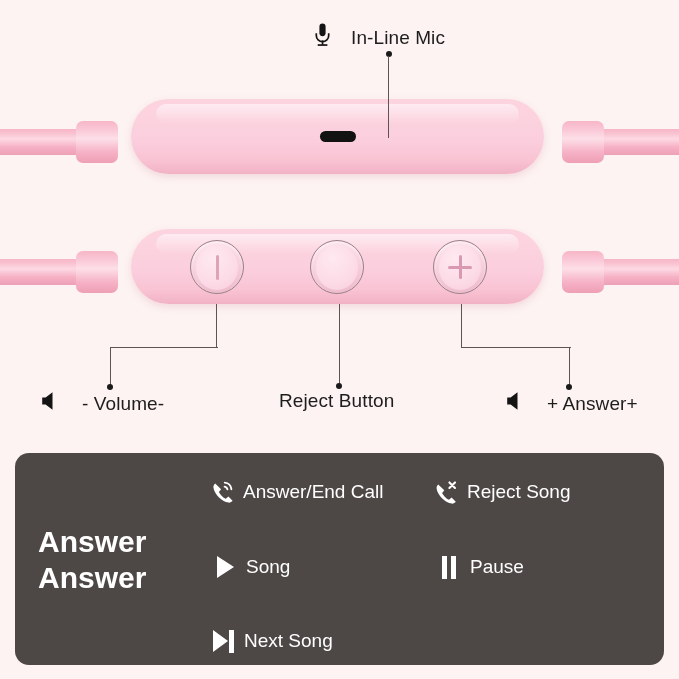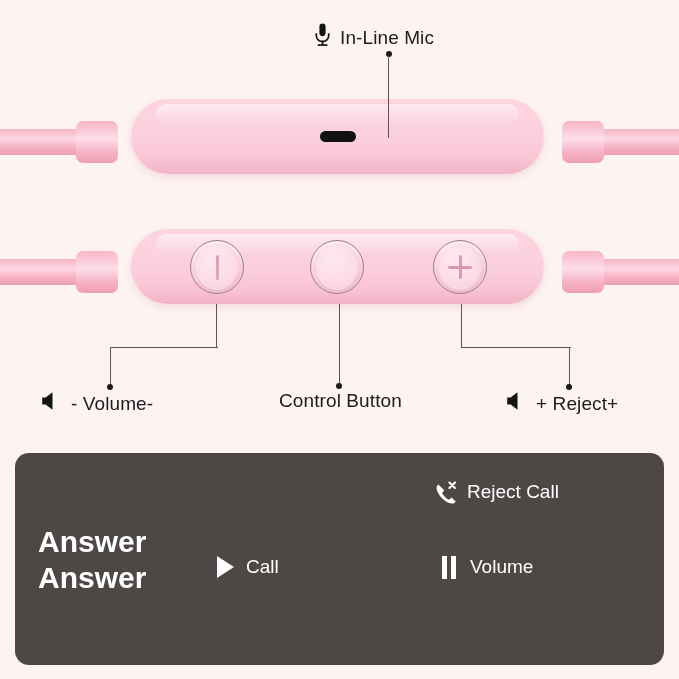--- a/index.html
+++ b/index.html
@@ -69,21 +69,21 @@
   .glyph-plus i{position:absolute;background:#d99ab1;border-radius:2px;display:block;}
   .glyph-plus i.h{left:0;top:10.5px;width:24px;height:3px;}
   .glyph-plus i.v{top:0;left:10.5px;height:24px;width:3px;}
 
   
   .lline{position:absolute;background:#5d5552;}
   .ldot{position:absolute;width:6px;height:6px;border-radius:50%;background:#1a1a1a;}
 
   
   .label{
-    position:absolute;display:flex;align-items:center;gap:9px;
+    position:absolute;display:flex;align-items:center;gap:20px;
     color:#1d1d1d;font-size:19px;white-space:nowrap;
     font-family:"Liberation Sans", sans-serif;
   }
   .label .txt{letter-spacing:.1px;}
 
   
   .panel{
     position:absolute;left:15px;top:453px;width:649px;height:212px;
     background:#4d4745;border-radius:14px;
   }
@@ -181,62 +181,81 @@
   <div class="label" style="left:40px;top:390px;">
     <span class="ficon">
       <svg width="22" height="22" viewBox="0 0 22 22" aria-hidden="true">
         <path d="M12.5 2.2 L5.6 7.6 H2.2 v6.8 h3.4 l6.9 5.4 z" fill="#141414"></path>
       </svg>
     </span>
     <span class="txt">- Volume-</span>
   </div>
 
   <div class="label" style="left:279px;top:390px;">
-    <span class="txt">Control Button</span>
+    <span class="txt">Reject Button</span>
   </div>
 
   <div class="label" style="left:505px;top:390px;">
     <span class="ficon">
       <svg width="22" height="22" viewBox="0 0 22 22" aria-hidden="true">
         <path d="M12.5 2.2 L5.6 7.6 H2.2 v6.8 h3.4 l6.9 5.4 z" fill="#141414"></path>
       </svg>
     </span>
-    <span class="txt">+ Reject+</span>
+    <span class="txt">+ Answer+</span>
   </div>
 
   <div class="panel"></div>
 
   <div class="panel-title">
     <div>Answer</div>
     <div>Answer</div>
   </div>
 
+  <div class="feat" style="left:210px;top:480px;">
+    <span class="ficon">
+      <svg width="24" height="24" viewBox="0 0 24 24" aria-hidden="true">
+        <path d="M5.2 3.4 C4.2 4.4 3.2 5.8 3.4 7.4 c.4 3.6 3 7.4 5.4 9.8 2.4 2.4 6.2 5 9.8 5.4 1.6.2 3-0.8 4-1.8 l-4.2-4.2-2.6 2.2c-1.4-.6-2.9-1.8-4-2.9-1.1-1.1-2.3-2.6-2.9-4l2.2-2.6z" fill="#ffffff"></path>
+        <path d="M14.8 2.6 a7.2 7.2 0 0 1 6.6 6.6" fill="none" stroke="#ffffff" stroke-width="1.9" stroke-linecap="round"></path>
+        <path d="M14.6 6.6 a3.4 3.4 0 0 1 2.8 2.8" fill="none" stroke="#ffffff" stroke-width="1.9" stroke-linecap="round"></path>
+      </svg>
+    </span>
+    <span class="txt">Answer/End Call</span>
+  </div>
 
   <div class="feat" style="left:434px;top:480px;">
     <span class="ficon">
       <svg width="24" height="24" viewBox="0 0 24 24" aria-hidden="true">
         <path d="M4.2 4.4 C3.2 5.4 2.4 6.8 2.6 8.4 c.4 3.6 3 7.4 5.4 9.8 2.4 2.4 6.2 5 9.8 5.4 1.6.2 3-0.8 4-1.8 l-4.2-4.2-2.6 2.2c-1.4-.6-2.9-1.8-4-2.9-1.1-1.1-2.3-2.6-2.9-4l2.2-2.6z" fill="#ffffff"></path>
         <path d="M15.4 2.4 l5.6 5.6 M21 2.4 l-5.6 5.6" stroke="#ffffff" stroke-width="2.1" stroke-linecap="round"></path>
       </svg>
     </span>
-    <span class="txt">Reject Call</span>
+    <span class="txt">Reject Song</span>
   </div>
 
   <div class="feat" style="left:213px;top:555px;">
     <span class="ficon">
         <span class="m-play"></span>
       </span>
-    <span class="txt">Call</span>
+    <span class="txt">Song</span>
   </div>
 
   <div class="feat" style="left:437px;top:555px;">
     <span class="ficon">
         <span class="m-pause">
           <span></span>
           <span></span>
         </span>
       </span>
-    <span class="txt">Volume</span>
-  </div>
-
+    <span class="txt">Pause</span>
+  </div>
+
+  <div class="feat" style="left:211px;top:629px;">
+    <span class="ficon">
+      <span class="m-next">
+          <span class="tri"></span>
+          <span class="bar"></span>
+        </span>
+    </span>
+    <span class="txt">Next Song</span>
+  </div>
 
 
 </div>
 
 </body></html>

